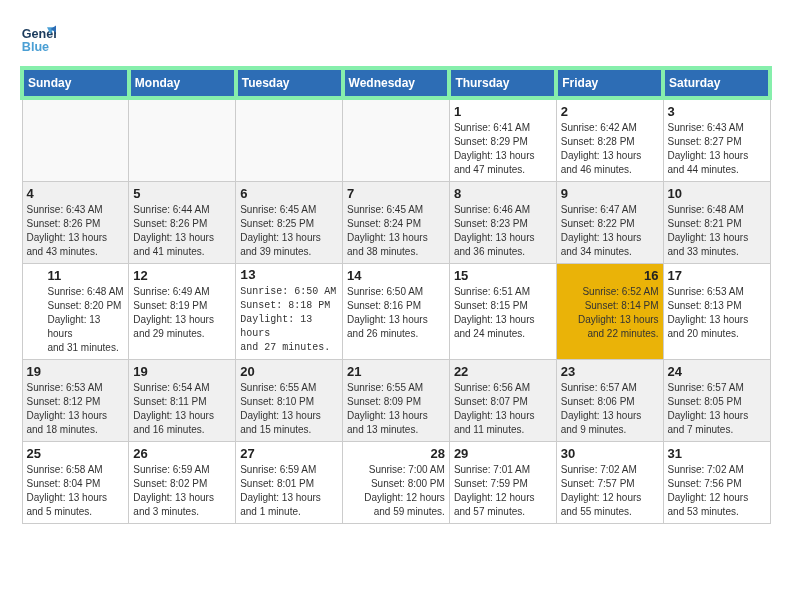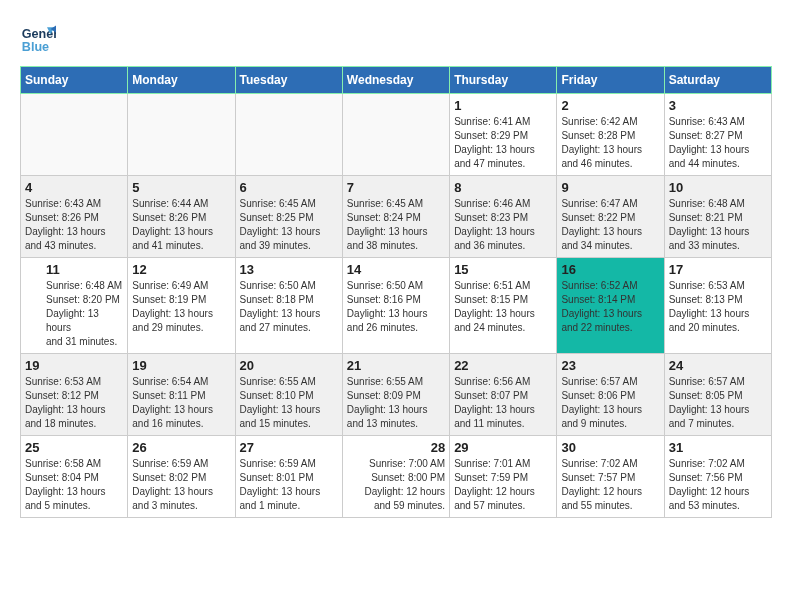--- a/index.html
+++ b/index.html
@@ -44,21 +44,21 @@
     }
     .calendar thead tr {
       background-color: #2d6db5;
       color: #fff;
     }
     .calendar thead th {
       padding: 6px 4px;
       text-align: left;
       font-size: 12px;
       font-weight: bold;
-      border: 1px solid #86efac;
+      border: 4px solid #86efac;
     }
     .calendar tbody td {
       vertical-align: top;
       padding: 4px;
       border: 1px solid #ccc;
       width: calc(100% / 7);
       min-height: 80px;
       background: #fff;
     }
     .calendar tbody tr:nth-child(odd) td {
@@ -164,33 +164,33 @@
       </tr>
       <tr>
         <td style="background: rgb(255, 255, 255); padding-left: 25px;">
           <span class="day-number">11</span>
           <div class="day-info">Sunrise: 6:48 AM<br>Sunset: 8:20 PM<br>Daylight: 13 hours<br>and 31 minutes.</div>
         </td>
         <td style="background: rgb(255, 255, 255);">
           <span class="day-number">12</span>
           <div class="day-info">Sunrise: 6:49 AM<br>Sunset: 8:19 PM<br>Daylight: 13 hours<br>and 29 minutes.</div>
         </td>
-        <td style="background: rgb(255, 255, 255);">
+        <td style="background: rgb(255, 255, 255); font-family: Liberation Mono, monospace;">
           <span class="day-number">13</span>
           <div class="day-info">Sunrise: 6:50 AM<br>Sunset: 8:18 PM<br>Daylight: 13 hours<br>and 27 minutes.</div>
         </td>
         <td style="background: rgb(255, 255, 255);">
           <span class="day-number">14</span>
           <div class="day-info">Sunrise: 6:50 AM<br>Sunset: 8:16 PM<br>Daylight: 13 hours<br>and 26 minutes.</div>
         </td>
         <td style="background: rgb(255, 255, 255);">
           <span class="day-number">15</span>
           <div class="day-info">Sunrise: 6:51 AM<br>Sunset: 8:15 PM<br>Daylight: 13 hours<br>and 24 minutes.</div>
         </td>
-        <td style="background: #14b8a6;">
+        <td style="background: #eab308; text-align: right;">
           <span class="day-number">16</span>
           <div class="day-info">Sunrise: 6:52 AM<br>Sunset: 8:14 PM<br>Daylight: 13 hours<br>and 22 minutes.</div>
         </td>
         <td style="background: rgb(255, 255, 255);">
           <span class="day-number">17</span>
           <div class="day-info">Sunrise: 6:53 AM<br>Sunset: 8:13 PM<br>Daylight: 13 hours<br>and 20 minutes.</div>
         </td>
       </tr>
       <tr>
         <td style="background: rgb(240, 240, 240);">

